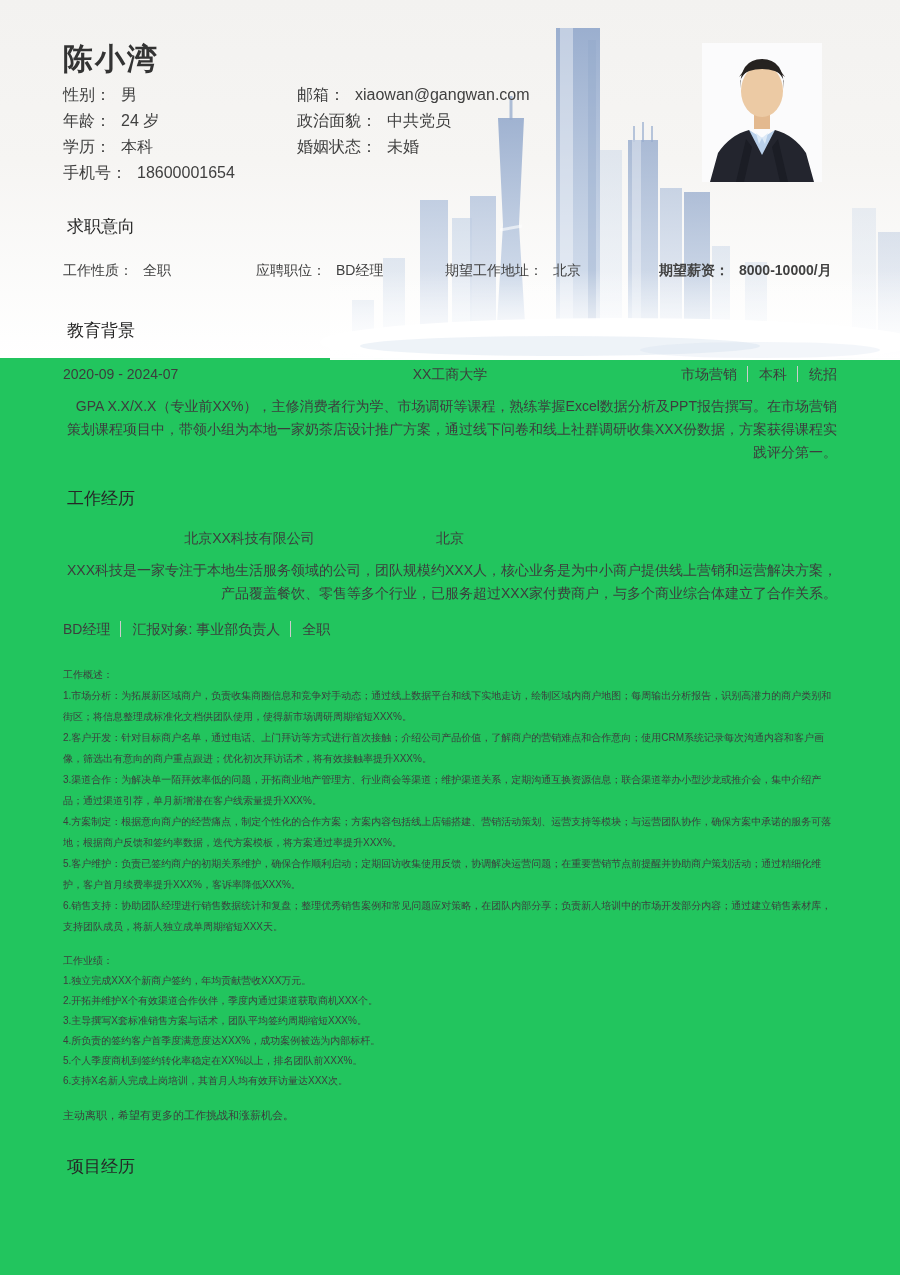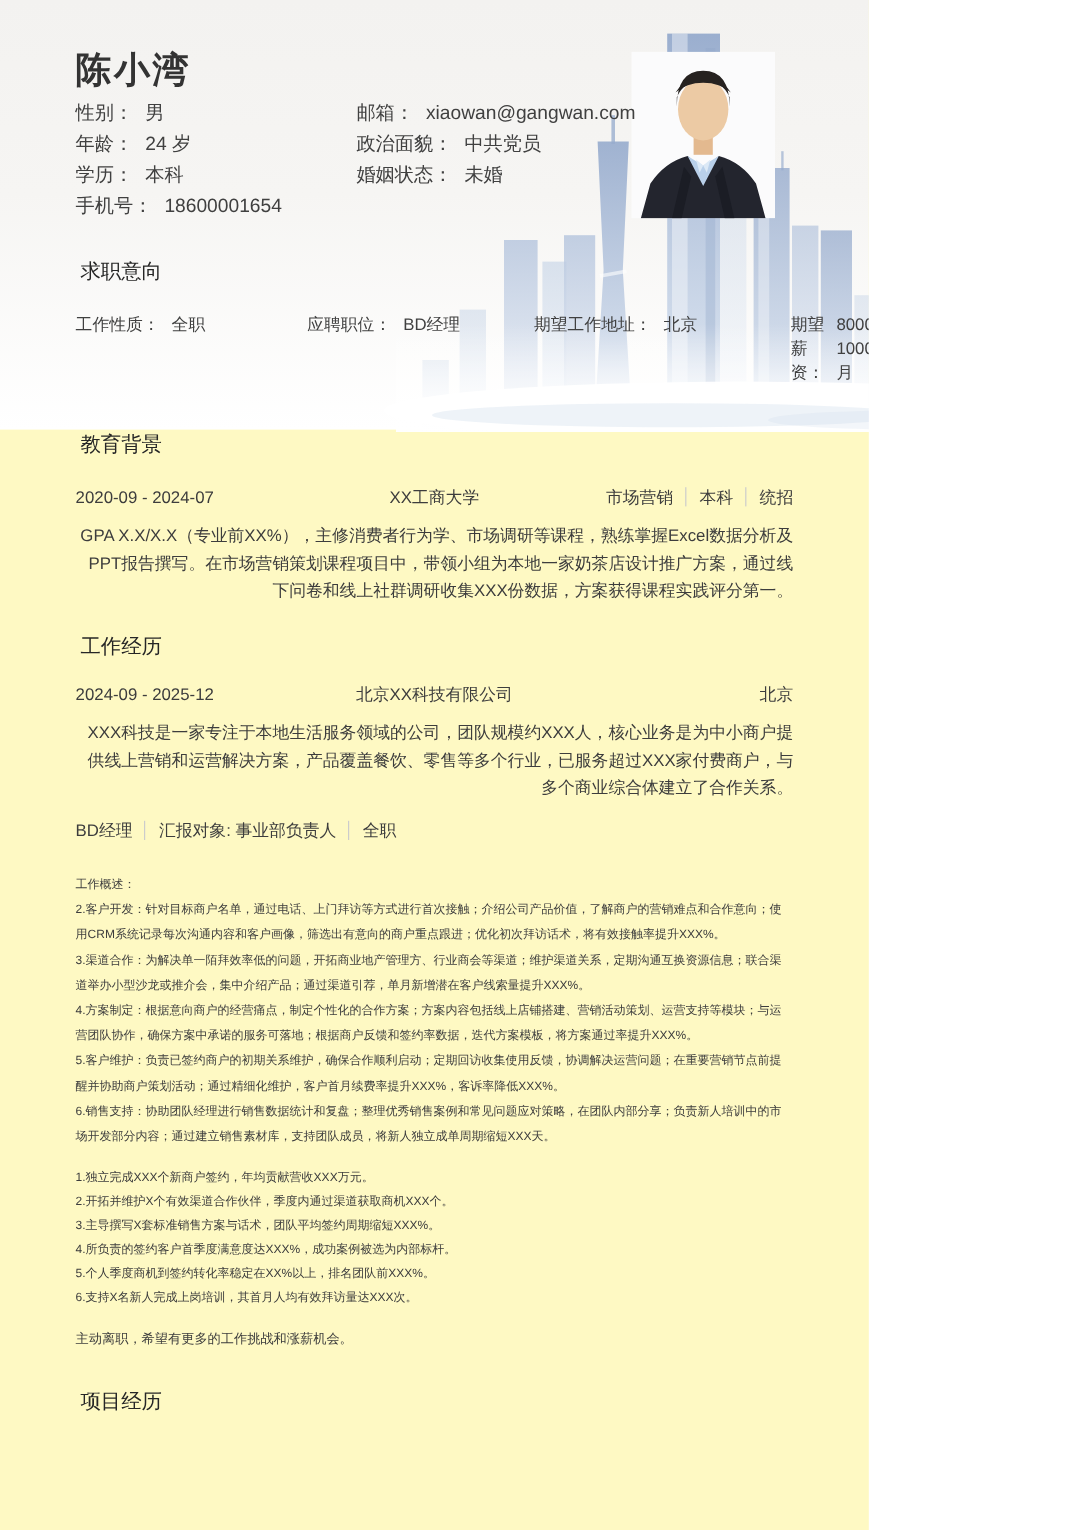--- a/index.html
+++ b/index.html
@@ -1,18 +1,18 @@
 <!DOCTYPE html>
 <html><head>
 <meta charset="utf-8">
 <style>
   * { box-sizing: border-box; }
   html,body { margin:0; padding:0; background:#ffffff; }
   body { font-family:"Liberation Sans","DejaVu Sans",sans-serif; }
-  .page { position:relative; width:724px; height:1275px; overflow:hidden; background:#fef9c3; }
+  .page { position:relative; width:900px; height:1275px; overflow:hidden; background:#22c55e; }
 
   
   .header-bg { position:absolute; top:0; left:0; width:900px; height:358px;
     background:linear-gradient(180deg,#f3f2f0 0%,#f6f5f3 45%,#ffffff 100%); }
   .skyline-svg { position:absolute; top:0; left:0; display:block; }
 
   .content { position:relative; padding:0 63px; }
 
   .name { margin:0; padding-top:40px; font-size:30px; line-height:38px; font-weight:700;
     color:#333333; letter-spacing:2px; }
@@ -25,21 +25,21 @@
 
   .photo { position:absolute; top:43px; right:78px; width:120px; height:139px; overflow:hidden; }
   .photo svg { display:block; }
 
   .sec-title { margin:4px; font-size:17px; line-height:22px; font-weight:400; color:#262626; }
 
   .sec-job { margin-top:30px; }
   .ji-grid { margin-top:22px; display:grid; grid-template-columns:193px 189px 214px 1fr;
     font-size:14px; color:#404040; line-height:20px; }
   .ji-cell { display:flex; }
-  .ji-cell.right { justify-content:center; }
+  .ji-cell.right { justify-content:flex-start;font-weight:bold; }
   .ji-row2 { margin-top:16px; display:flex; font-size:14px; color:#404040; line-height:20px; }
   .field-value { margin-left:10px; }
 
   .sec-edu { margin-top:40px; }
   .sec-work { margin-top:24px; }
   .sec-project { margin-top:30px; }
 
   .meta-row { margin-top:18px; display:grid; grid-template-columns:1fr auto 1fr;
     align-items:baseline; font-size:14px; color:#3d3d3d; line-height:21px; }
   .meta-mid { text-align:center; }
@@ -203,39 +203,40 @@
         <span class="meta-right tags">
           <span>市场营销</span><span>本科</span><span>统招</span>
         </span>
       </div>
       <p class="para">GPA X.X/X.X（专业前XX%），主修消费者行为学、市场调研等课程，熟练掌握Excel数据分析及PPT报告撰写。在市场营销策划课程项目中，带领小组为本地一家奶茶店设计推广方案，通过线下问卷和线上社群调研收集XXX份数据，方案获得课程实践评分第一。</p>
     </section>
 
     <section class="sec-work">
       <h2 class="sec-title">工作经历</h2>
       <div class="meta-row">
-        <span>2024-09 - 2025-12</span>
         <span class="meta-mid">北京XX科技有限公司</span>
         <span class="meta-right">北京</span>
       </div>
       <p class="para">XXX科技是一家专注于本地生活服务领域的公司，团队规模约XXX人，核心业务是为中小商户提供线上营销和运营解决方案，产品覆盖餐饮、零售等多个行业，已服务超过XXX家付费商户，与多个商业综合体建立了合作关系。</p>
       <div class="tags">
         <span>BD经理</span><span>汇报对象: 事业部负责人</span><span>全职</span>
       </div>
 
       <div class="block">
         <div class="item">工作概述：</div>
+        <div class="item">1.市场分析：为拓展新区域商户，负责收集商圈信息和竞争对手动态；通过线上数据平台和线下实地走访，绘制区域内商户地图；每周输出分析报告，识别高潜力的商户类别和街区；将信息整理成标准化文档供团队使用，使得新市场调研周期缩短XXX%。</div>
         <div class="item">2.客户开发：针对目标商户名单，通过电话、上门拜访等方式进行首次接触；介绍公司产品价值，了解商户的营销难点和合作意向；使用CRM系统记录每次沟通内容和客户画像，筛选出有意向的商户重点跟进；优化初次拜访话术，将有效接触率提升XXX%。</div>
         <div class="item">3.渠道合作：为解决单一陌拜效率低的问题，开拓商业地产管理方、行业商会等渠道；维护渠道关系，定期沟通互换资源信息；联合渠道举办小型沙龙或推介会，集中介绍产品；通过渠道引荐，单月新增潜在客户线索量提升XXX%。</div>
         <div class="item">4.方案制定：根据意向商户的经营痛点，制定个性化的合作方案；方案内容包括线上店铺搭建、营销活动策划、运营支持等模块；与运营团队协作，确保方案中承诺的服务可落地；根据商户反馈和签约率数据，迭代方案模板，将方案通过率提升XXX%。</div>
         <div class="item">5.客户维护：负责已签约商户的初期关系维护，确保合作顺利启动；定期回访收集使用反馈，协调解决运营问题；在重要营销节点前提醒并协助商户策划活动；通过精细化维护，客户首月续费率提升XXX%，客诉率降低XXX%。</div>
         <div class="item">6.销售支持：协助团队经理进行销售数据统计和复盘；整理优秀销售案例和常见问题应对策略，在团队内部分享；负责新人培训中的市场开发部分内容；通过建立销售素材库，支持团队成员，将新人独立成单周期缩短XXX天。</div>
       </div>
 
       <div class="block block-achv">
+        <div class="item">工作业绩：</div>
         <div class="item">1.独立完成XXX个新商户签约，年均贡献营收XXX万元。</div>
         <div class="item">2.开拓并维护X个有效渠道合作伙伴，季度内通过渠道获取商机XXX个。</div>
         <div class="item">3.主导撰写X套标准销售方案与话术，团队平均签约周期缩短XXX%。</div>
         <div class="item">4.所负责的签约客户首季度满意度达XXX%，成功案例被选为内部标杆。</div>
         <div class="item">5.个人季度商机到签约转化率稳定在XX%以上，排名团队前XXX%。</div>
         <div class="item">6.支持X名新人完成上岗培训，其首月人均有效拜访量达XXX次。</div>
       </div>
 
       <div class="leaving">主动离职，希望有更多的工作挑战和涨薪机会。</div>
     </section>

